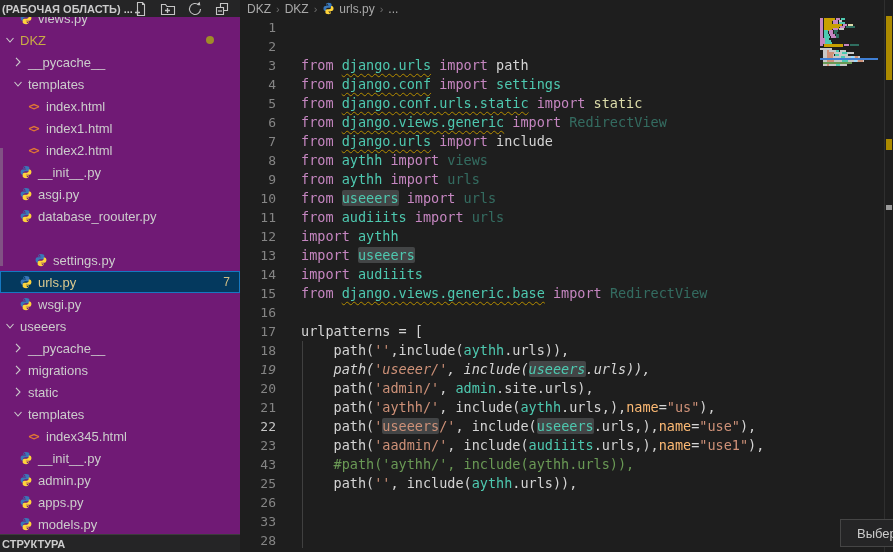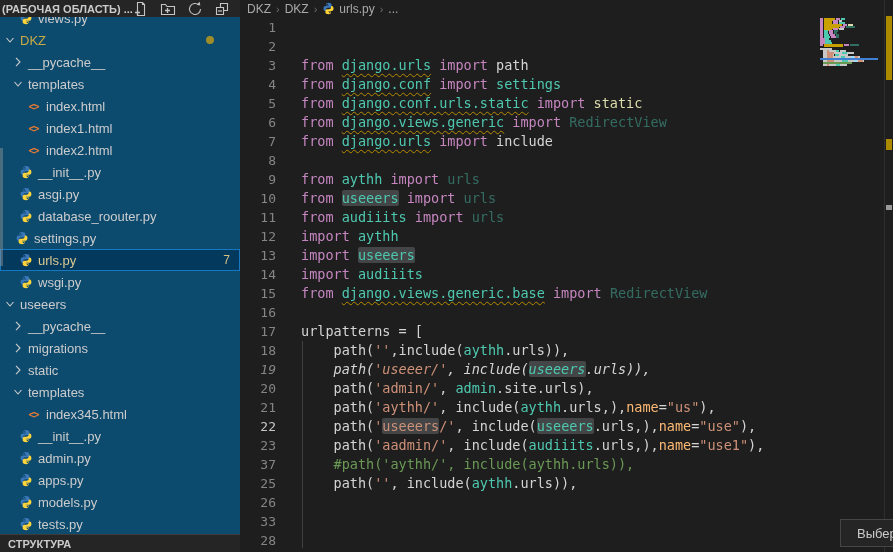--- a/index.html
+++ b/index.html
@@ -2,21 +2,21 @@
 <html><head>
 <meta charset="utf-8">
 <style>
   * { margin:0; padding:0; box-sizing:border-box; }
   html,body { width:893px; height:552px; overflow:hidden; background:#1e1e1e;
               font-family:"Liberation Sans", sans-serif; }
   #app { position:relative; width:893px; height:552px; }
 
   
   .sidebar { position:absolute; left:0; top:0; width:240px; height:552px;
-             background:#0c4a6e; overflow:hidden; }
+             background:#701a75; overflow:hidden; }
   .sb-header { position:absolute; left:0; top:0; right:0; height:17px; z-index:5;
                background:#252526; display:flex; align-items:center; padding:0 4px 0 2px; }
   .sb-title { font-size:11px; font-weight:bold; color:#cccccc; white-space:nowrap; }
   .sb-actions { margin-left:auto; display:flex; align-items:center; gap:11px; padding-right:6px; }
   .sb-actions .act { width:16px; height:16px; color:#c5c5c5; cursor:pointer; }
   .sb-actions svg { width:16px; height:16px; display:block; }
 
   .tree { position:absolute; left:0; top:7px; right:0; }
   .trow { position:relative; height:22px; display:flex; align-items:center;
           font-size:13px; color:#cccccc; white-space:nowrap; cursor:pointer; }
@@ -29,21 +29,21 @@
   .trow.warn .tlabel { color:#c9ab46; }
   .trow.selected { background:#04395e; outline:1px solid #1678c2; outline-offset:-1px; }
   .trow.selected .tlabel { color:#dbc98f; }
   .badge-dot { position:absolute; right:26px; top:50%; margin-top:-4px; width:8px; height:8px;
                border-radius:50%; background:#a08c28; }
   .badge-num { position:absolute; right:10px; font-size:12px; color:#d4bf85; }
   .sb-scrollthumb { position:absolute; left:0; top:148px; width:3px; height:118px;
                     background:rgba(150,150,150,.45); z-index:6; }
   .outline-bar { position:absolute; left:0; bottom:0; right:0; height:18px; z-index:6;
                  background:#252526; border-top:1px solid #3c3c3c; display:flex; align-items:center;
-                 font-size:11px; font-weight:bold; color:#cccccc; padding-left:8px; }
+                 font-size:11px; font-weight:bold; color:#cccccc; padding-left:2px; }
 
   
   .editor { position:absolute; left:240px; top:0; width:653px; height:552px; background:#1e1e1e; }
   .breadcrumb { position:absolute; left:0; top:0; right:0; height:17px; display:flex;
                 align-items:center; padding-left:7px; font-size:12px; color:#a9a9a9; }
   .breadcrumb .sep { color:#6e6e6e; margin:0 5px; font-size:11px; }
   .breadcrumb .bc-ico { width:13px; height:13px; margin-right:4px; }
   .breadcrumb .bc-ico svg { width:13px; height:13px; display:block; }
 
   .code { position:absolute; left:0; top:0; right:0; bottom:0;
@@ -158,21 +158,21 @@
         </div>
         <div class="trow" style="padding-left: 18px;">
           <span class="fico">
             <svg viewBox="0 0 16 16">
               <path fill="#3a77b8" d="M7.9 1C6 1 5 1.9 5 3.1v1.3h3.1v.6H3.9C2.7 5 1.8 6.1 1.8 8s.9 3 2.1 3h1V9.3c0-1.2 1.1-2.1 2.3-2.1h2.7c1 0 1.9-.9 1.9-1.9V3.1C11.8 1.9 10.4 1 7.9 1zM6.4 2.2a.8.8 0 110 1.6.8.8 0 010-1.6z"></path>
               <path fill="#ffd43b" d="M8.1 15c1.9 0 2.9-.9 2.9-2.1v-1.3H7.9V11h4.2c1.2 0 2.1-1.1 2.1-3s-.9-3-2.1-3h-1v1.7c0 1.2-1.1 2.1-2.3 2.1H6.1c-1 0-1.9.9-1.9 1.9v2.2C4.2 14.1 5.6 15 8.1 15zm1.5-1.2a.8.8 0 110-1.6.8.8 0 010 1.6z"></path>
             </svg>
           </span>
           <span class="tlabel">database_roouter.py</span>
         </div>
-        <div class="trow" style="padding-left: 14px;">
+        <div class="trow" style="padding-left: 33px; margin-top: 22px;">
           <span class="fico">
             <svg viewBox="0 0 16 16">
               <path fill="#3a77b8" d="M7.9 1C6 1 5 1.9 5 3.1v1.3h3.1v.6H3.9C2.7 5 1.8 6.1 1.8 8s.9 3 2.1 3h1V9.3c0-1.2 1.1-2.1 2.3-2.1h2.7c1 0 1.9-.9 1.9-1.9V3.1C11.8 1.9 10.4 1 7.9 1zM6.4 2.2a.8.8 0 110 1.6.8.8 0 010-1.6z"></path>
               <path fill="#ffd43b" d="M8.1 15c1.9 0 2.9-.9 2.9-2.1v-1.3H7.9V11h4.2c1.2 0 2.1-1.1 2.1-3s-.9-3-2.1-3h-1v1.7c0 1.2-1.1 2.1-2.3 2.1H6.1c-1 0-1.9.9-1.9 1.9v2.2C4.2 14.1 5.6 15 8.1 15zm1.5-1.2a.8.8 0 110-1.6.8.8 0 010 1.6z"></path>
             </svg>
           </span>
           <span class="tlabel">settings.py</span>
         </div>
         <div class="trow selected warn" style="padding-left: 18px;">
           <span class="fico">
@@ -364,20 +364,21 @@
         <div class="line" style="top: 113px;">
           <span class="ln">6</span>
           <span class="lc"><span class="tk-k">from </span><span class="tk-modw">django.views.generic</span><span class="tk-k"> import </span><span class="tk-dim">RedirectView</span></span>
         </div>
         <div class="line" style="top: 132px;">
           <span class="ln">7</span>
           <span class="lc"><span class="tk-k">from </span><span class="tk-modw">django.urls</span><span class="tk-k"> import </span><span class="tk-d">include</span></span>
         </div>
         <div class="line" style="top: 151px;">
           <span class="ln">8</span>
+          <span class="lc"><span class="tk-k">from </span><span class="tk-mod">aythh</span><span class="tk-k"> import </span><span class="tk-dim">views</span></span>
         </div>
         <div class="line" style="top: 170px;">
           <span class="ln">9</span>
           <span class="lc"><span class="tk-k">from </span><span class="tk-mod">aythh</span><span class="tk-k"> import </span><span class="tk-dim">urls</span></span>
         </div>
         <div class="line" style="top: 189px;">
           <span class="ln">10</span>
           <span class="lc"><span class="tk-k">from </span><span class="tk-mod tk-hl">useeers</span><span class="tk-k"> import </span><span class="tk-dim">urls</span></span>
         </div>
         <div class="line" style="top: 208px;">
@@ -426,21 +427,21 @@
         </div>
         <div class="line cur" style="top: 417px;">
           <span class="ln">22</span>
           <span class="lc"><span class="tk-d">    path(</span><span class="tk-s">'</span><span class="tk-s tk-hl">useeers</span><span class="tk-s">/'</span><span class="tk-d">, include(</span><span class="tk-mod tk-hl">useeers</span><span class="tk-d">.urls,),</span><span class="tk-kw">name</span><span class="tk-d">=</span><span class="tk-s">"use"</span><span class="tk-d">),</span></span>
         </div>
         <div class="line" style="top: 436px;">
           <span class="ln">23</span>
           <span class="lc"><span class="tk-d">    path(</span><span class="tk-s">'aadmin/'</span><span class="tk-d">, include(</span><span class="tk-mod">audiiits</span><span class="tk-d">.urls,),</span><span class="tk-kw">name</span><span class="tk-d">=</span><span class="tk-s">"use1"</span><span class="tk-d">),</span></span>
         </div>
         <div class="line" style="top: 455px;">
-          <span class="ln">37</span>
+          <span class="ln">43</span>
           <span class="lc"><span class="tk-c">    #path('aythh/', include(aythh.urls)),</span></span>
         </div>
         <div class="line" style="top: 474px;">
           <span class="ln">25</span>
           <span class="lc"><span class="tk-d">    path(</span><span class="tk-s">''</span><span class="tk-d">, include(</span><span class="tk-mod">aythh</span><span class="tk-d">.urls)),</span></span>
         </div>
         <div class="line" style="top: 493px;">
           <span class="ln">26</span>
           <span class="lc"></span>
         </div>

